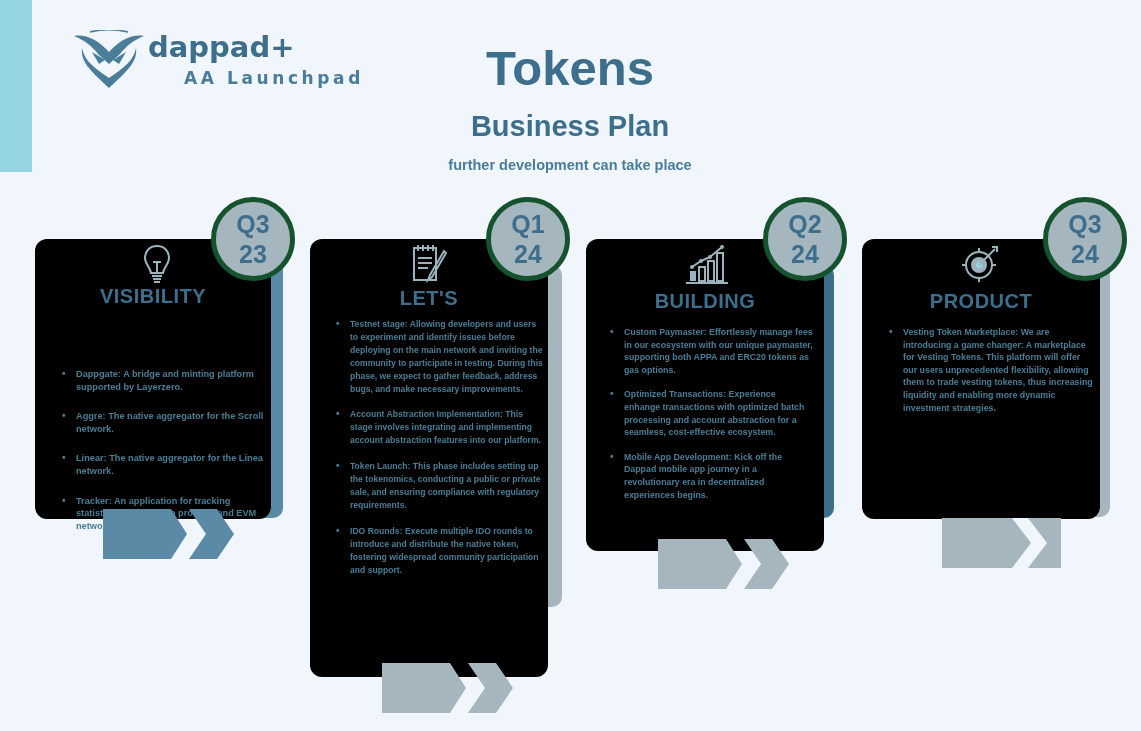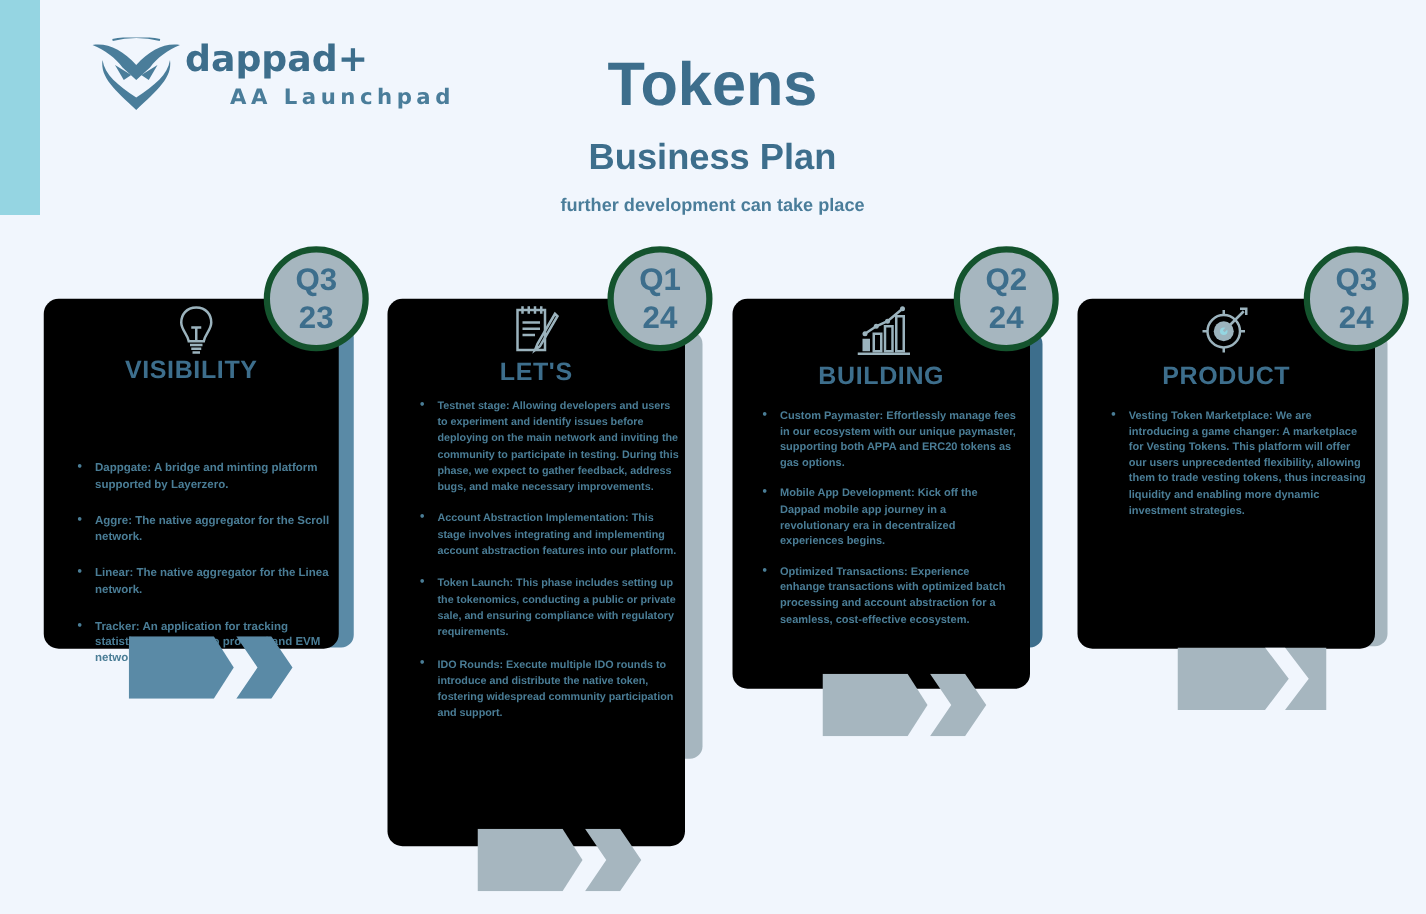--- a/index.html
+++ b/index.html
@@ -109,22 +109,22 @@
     <path d="M6 24 L15 18 L24 14 L36 4" stroke="#9bb3bd" stroke-width="2" fill="none"></path>
     <circle cx="6" cy="24" r="2" fill="#9bb3bd"></circle>
     <circle cx="15" cy="18" r="2" fill="#9bb3bd"></circle>
     <circle cx="24" cy="14" r="2" fill="#9bb3bd"></circle>
     <circle cx="36" cy="4" r="2" fill="#9bb3bd"></circle>
     <path d="M0 40 L42 40" stroke="#9bb3bd" stroke-width="2"></path>
   </svg>
   <div class="card-title" style="top:51px;">BUILDING</div>
   <ul class="card-list" style="left:22px; top:87px; width:206px; font-size:8.8px; line-height:12.6px;">
     <li style="margin-bottom:12px;">Custom Paymaster: Effortlessly manage fees in our ecosystem with our unique paymaster, supporting both APPA and ERC20 tokens as gas options.</li>
+    <li style="margin-bottom:12px;">Optimized Transactions: Experience enhange transactions with optimized batch processing and account abstraction for a seamless, cost-effective ecosystem.</li>
     <li>Mobile App Development: Kick off the Dappad mobile app journey in a revolutionary era in decentralized experiences begins.</li>
-    <li style="margin-bottom:12px;">Optimized Transactions: Experience enhange transactions with optimized batch processing and account abstraction for a seamless, cost-effective ecosystem.</li>
   </ul>
 </div>
 <div class="badge" style="left:763px; top:197px;">
   <span>Q2</span>
   <span>24</span>
 </div>
 <svg class="arrow" style="left:658px; top:539px;" width="132" height="50" viewBox="0 0 132 50">
   <polygon points="0,0 68,0 84,25 68,50 0,50" fill="#a6b6bf"></polygon>
   <polygon points="86,0 114,0 131,25 114,50 86,50 103,25" fill="#a6b6bf"></polygon>
 </svg>

